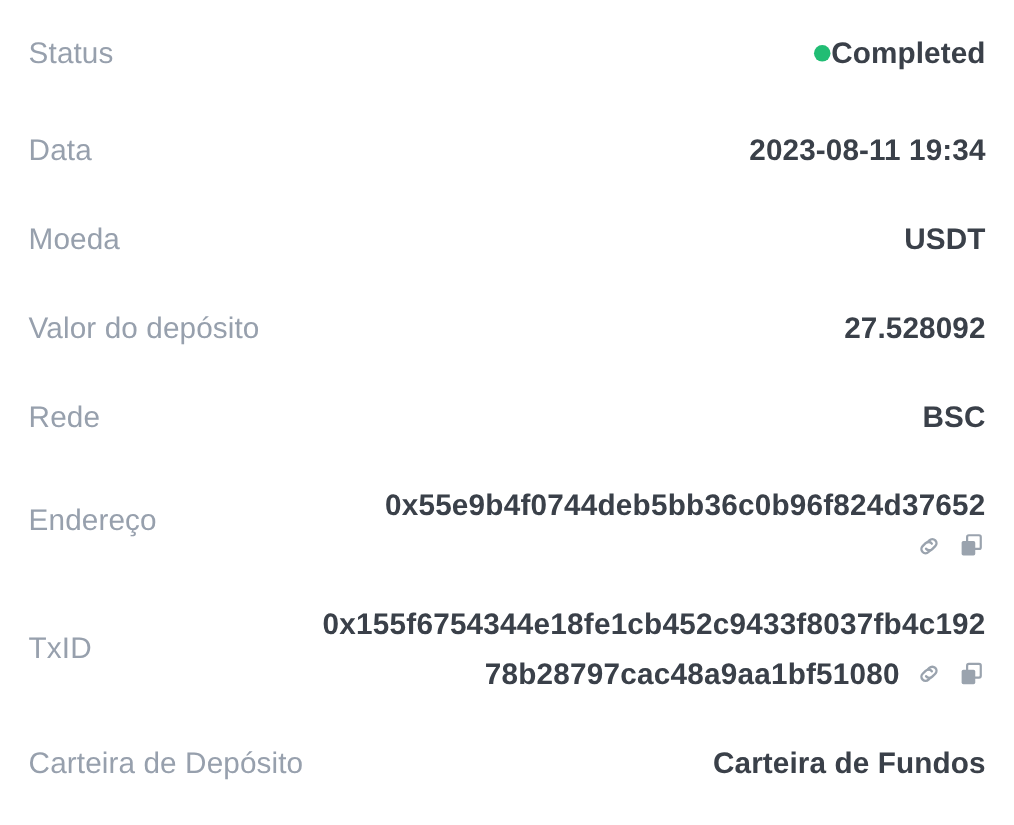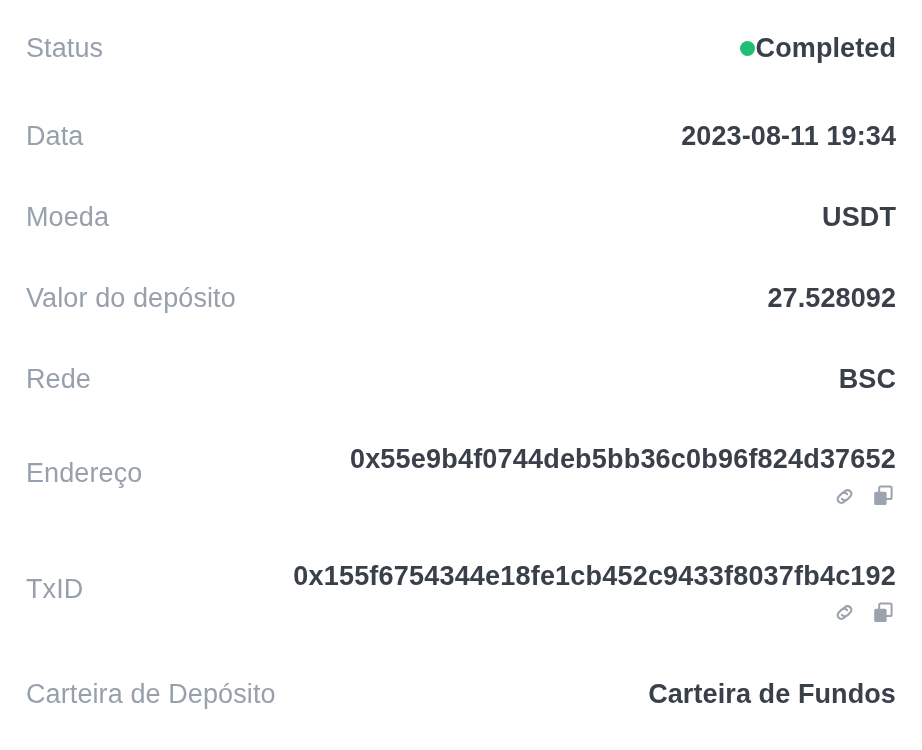--- a/index.html
+++ b/index.html
@@ -167,20 +167,21 @@
         </span>
       </span>
     </span>
   </div>
 
   <div class="detail-row row-txid">
     <span class="row-label">TxID</span>
     <span class="hash-block">
       <span class="hash-line">0x155f6754344e18fe1cb452c9433f8037fb4c192</span>
       <span class="hash-line hash-line-last">
+        <span>78b28797cac48a9aa1bf51080</span>
         <span class="icon-btn">
           <svg class="link-icon-svg" viewBox="0 0 24 24" fill="none" stroke="#9aa3ae" stroke-width="2.1" stroke-linecap="round" stroke-linejoin="round">
             <path d="M9.5 14.2a3.6 3.6 0 0 0 5.4 .4l2.6-2.6a3.6 3.6 0 0 0-5.1-5.1l-1.5 1.5"></path>
             <path d="M14.5 9.8a3.6 3.6 0 0 0-5.4-.4l-2.6 2.6a3.6 3.6 0 0 0 5.1 5.1l1.5-1.5"></path>
           </svg>
         </span>
         <span class="icon-btn">
           <svg class="copy-icon-svg" viewBox="0 0 24 24" fill="none">
             <rect x="8.2" y="2.6" width="12.4" height="12.4" rx="1.6" fill="none" stroke="#9aa3ae" stroke-width="2"></rect>
             <rect x="3.2" y="7.8" width="12.4" height="13.2" rx="1.6" fill="#9aa3ae"></rect>

